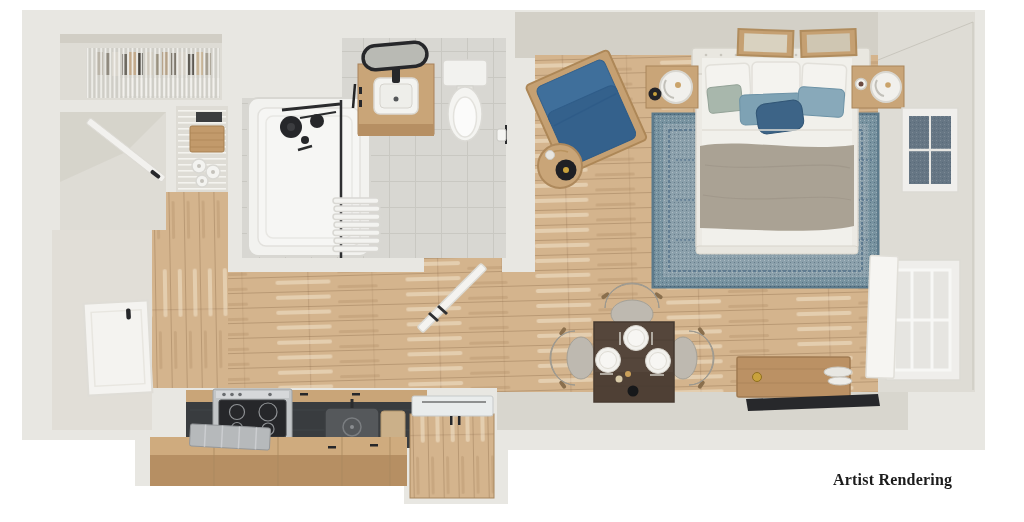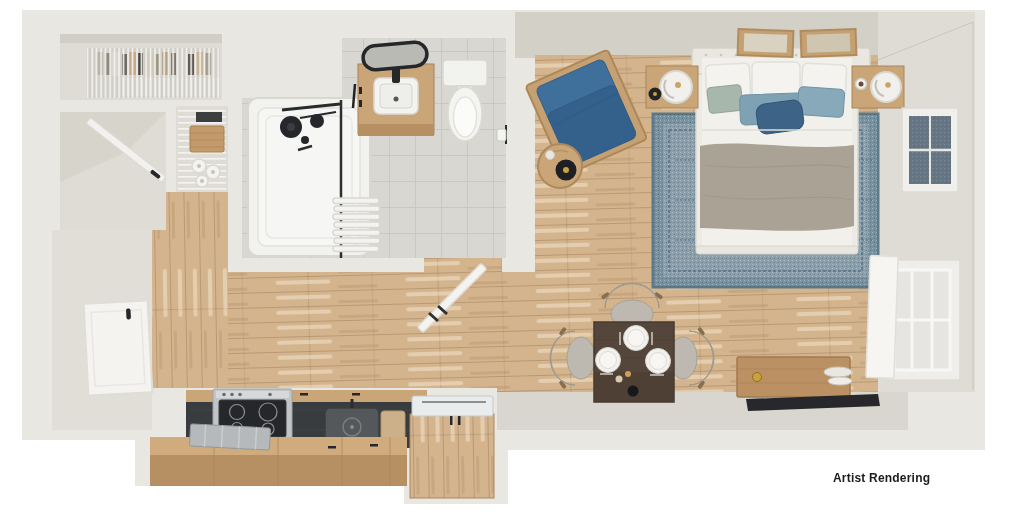--- a/index.html
+++ b/index.html
@@ -1,20 +1,20 @@
 <!DOCTYPE html>
 <html style="--bg: #ffffff; --wall: #e8e7e2; --wall-shade: #dedcd5; --wall-face: #d3d0c7; --wall-face-dark: #c8c5bb; --wood: #d4b48d; --tile: #d8d7d2; --tile-line: #c9c8c2; --fixture-white: #f3f3f0; --fixture-line: #d9d8d3; --black-fixture: #26272a; --steel: #c2c5c7; --counter-dark: #393c3f; --cabinet-wood: #c9a578; --cabinet-wood-dark: #b68f63; --chair-blue: #3f6f9b; --chair-blue-deep: #34618c; --frame-wood: #c5a072; --rug-base: #8ba0ab; --rug-border: #5c7a8b; --rug-motif: #54728a; --sheet-white: #f1f0eb; --blanket: #aaa294; --pillow-steel: #7ea2b4; --pillow-sage: #a8b7ac; --pillow-navy: #3d6487; --walnut: #55463b; --chair-gray: #b4b0a7; --console-wood: #bb9164; --tv-black: #27282b; --gold: #c9a23c; --label: #1c1c1c;"><head>
 <meta charset="utf-8">
 <style>
   html,body{margin:0;padding:0;background:#fff;}
   .stage{position:relative;width:1024px;height:522px;background:var(--bg,#fff);overflow:hidden;
          font-family:"Liberation Sans",sans-serif;}
   .stage svg{position:absolute;left:0;top:0;}
-  .artist-label{position:absolute;left:833px;top:471px;font-size:12px;font-weight:700;
-        color:var(--label,#1c1c1c);letter-spacing:.2px;}
+  .artist-label{position:absolute;left:833px;top:471px;font-size:16px;font-weight:700;
+        color:var(--label,#1c1c1c);letter-spacing:.2px;font-family:Liberation Serif, serif;}
   
   .wall{fill:var(--wall)} .wall-shade{fill:var(--wall-shade)}
   .wall-face{fill:var(--wall-face)} .wall-face-dark{fill:var(--wall-face-dark)}
   .p-wood{fill:var(--wood)} .p-gap{fill:rgba(148,116,82,.42)} .p-gap2{fill:rgba(148,116,82,.28)}
   .p-streak-l{fill:rgba(255,246,232,.38)} .p-streak-d{fill:rgba(150,114,75,.20)}
   .p-tile{fill:var(--tile)} .p-tile-line{fill:var(--tile-line)}
   .fixture{fill:var(--fixture-white);stroke:var(--fixture-line);stroke-width:1.5}
   .blackfix{fill:var(--black-fixture)}
   .steel{fill:var(--steel)}
   .counter{fill:var(--counter-dark)}

